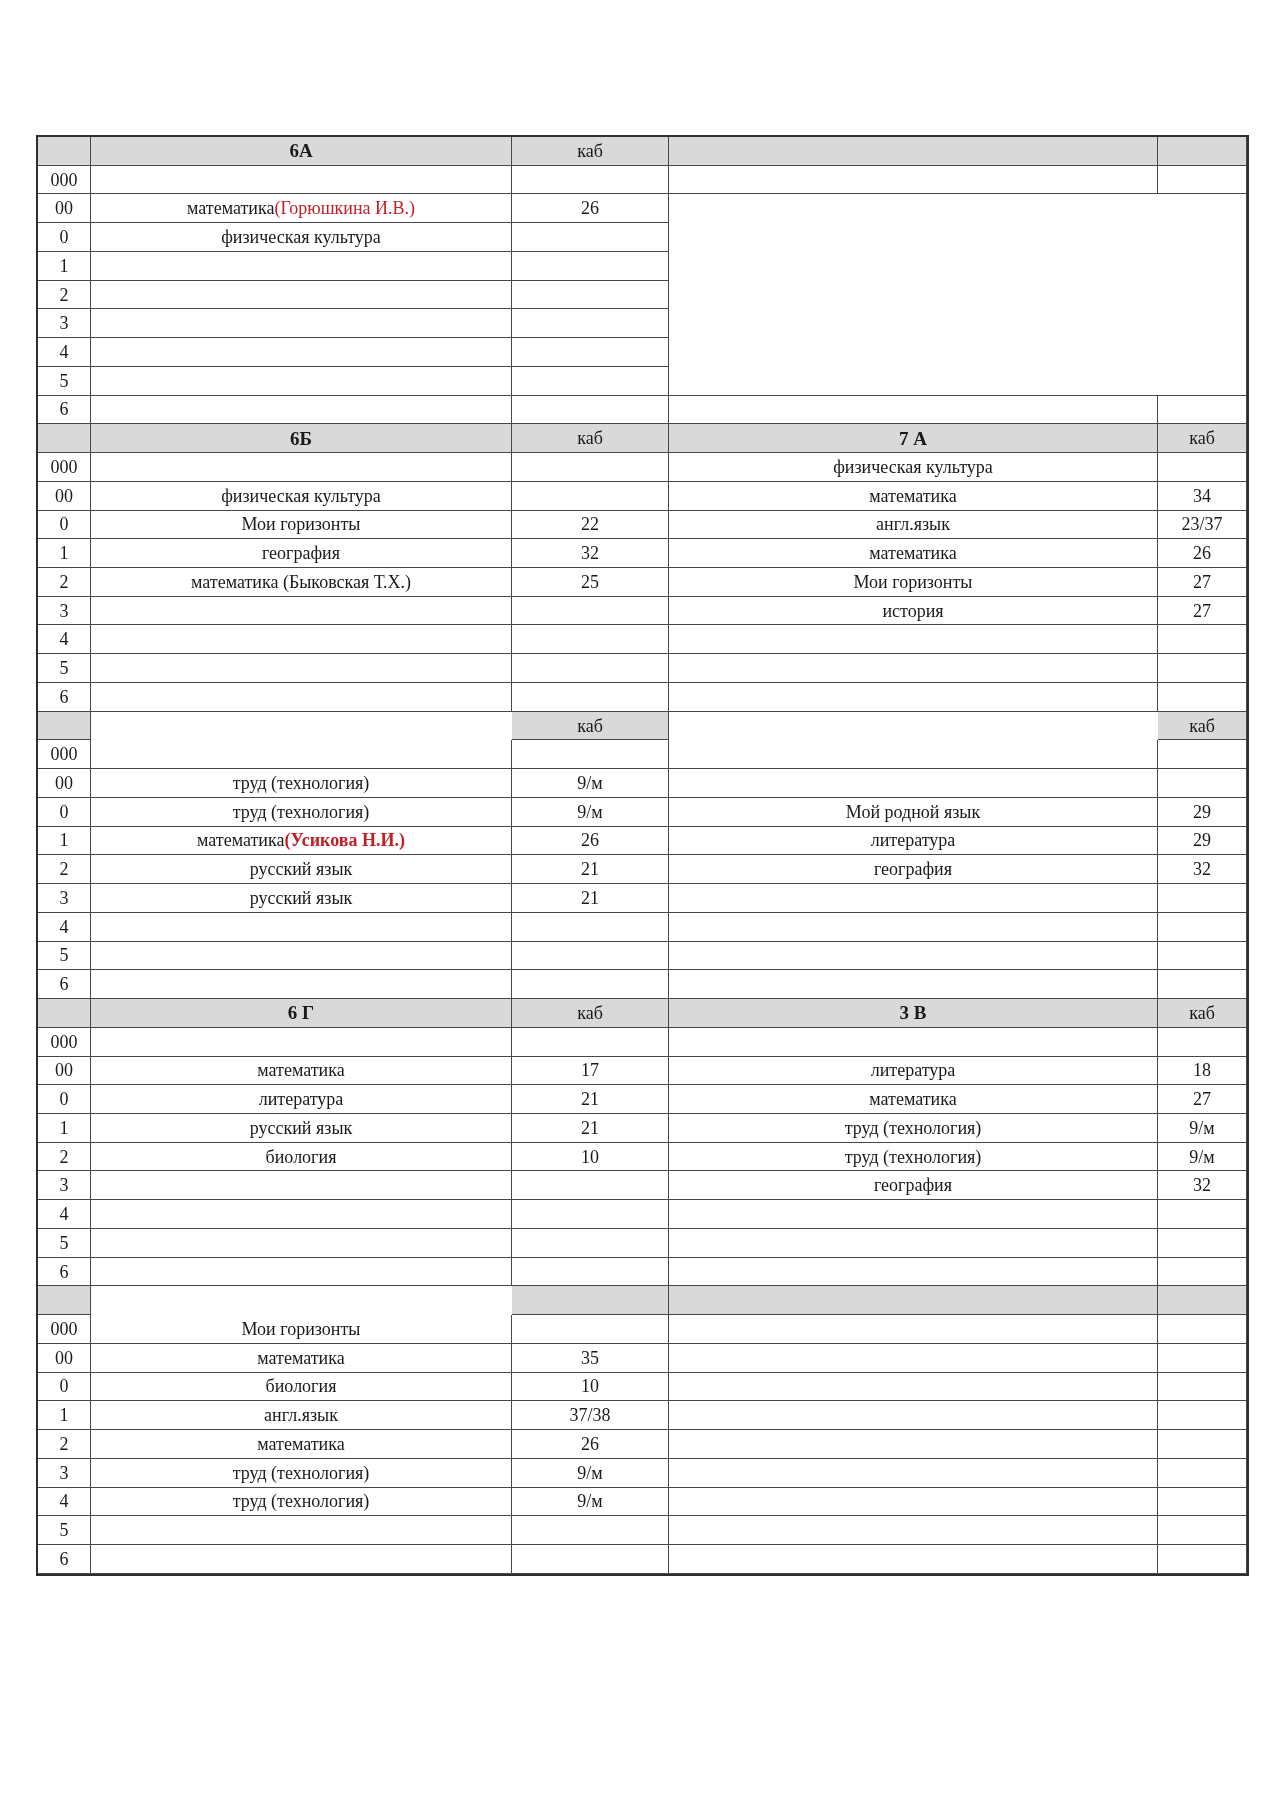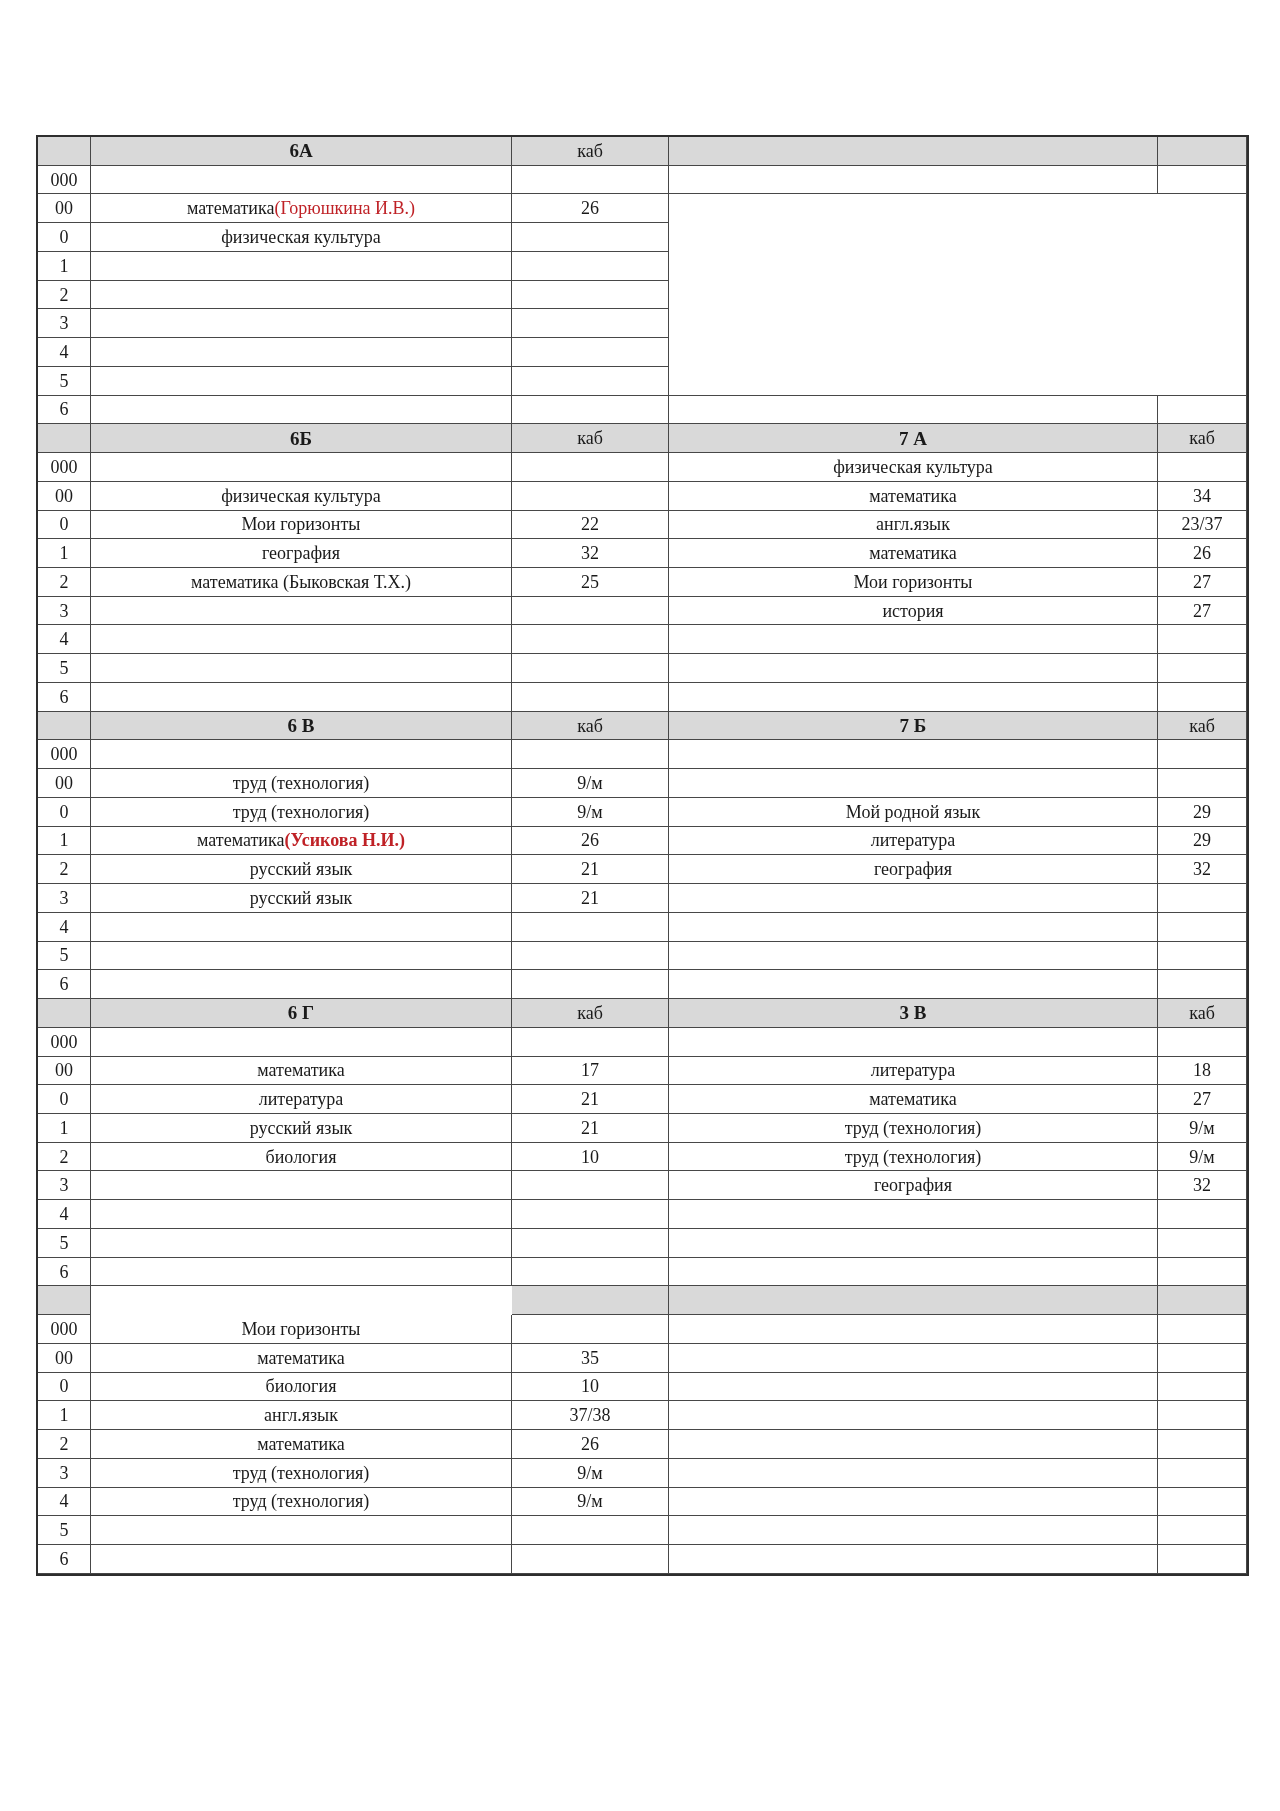--- a/index.html
+++ b/index.html
@@ -131,23 +131,21 @@
       <div class="c " style="grid-area: 19 / 2;"></div>
       <div class="c " style="grid-area: 19 / 3;"></div>
       <div class="c " style="grid-area: 19 / 4;"></div>
       <div class="c " style="grid-area: 19 / 5;"></div>
       <div class="c " style="grid-area: 20 / 1;">6</div>
       <div class="c " style="grid-area: 20 / 2;"></div>
       <div class="c " style="grid-area: 20 / 3;"></div>
       <div class="c " style="grid-area: 20 / 4;"></div>
       <div class="c " style="grid-area: 20 / 5;"></div>
       <div class="c hdr" style="grid-area: 21 / 1;"></div>
-      <div class="c hdr cls" style="grid-area: 21 / 2;">6 В</div>
       <div class="c hdr" style="grid-area: 21 / 3;">каб</div>
-      <div class="c hdr cls" style="grid-area: 21 / 4;">7 Б</div>
       <div class="c hdr" style="grid-area: 21 / 5;">каб</div>
       <div class="c " style="grid-area: 22 / 1;">000</div>
       <div class="c " style="grid-area: 22 / 2;"></div>
       <div class="c " style="grid-area: 22 / 3;"></div>
       <div class="c " style="grid-area: 22 / 4;"></div>
       <div class="c " style="grid-area: 22 / 5;"></div>
       <div class="c " style="grid-area: 23 / 1;">00</div>
       <div class="c " style="grid-area: 23 / 2;">
         <span>труд (технология)</span>
       </div>

